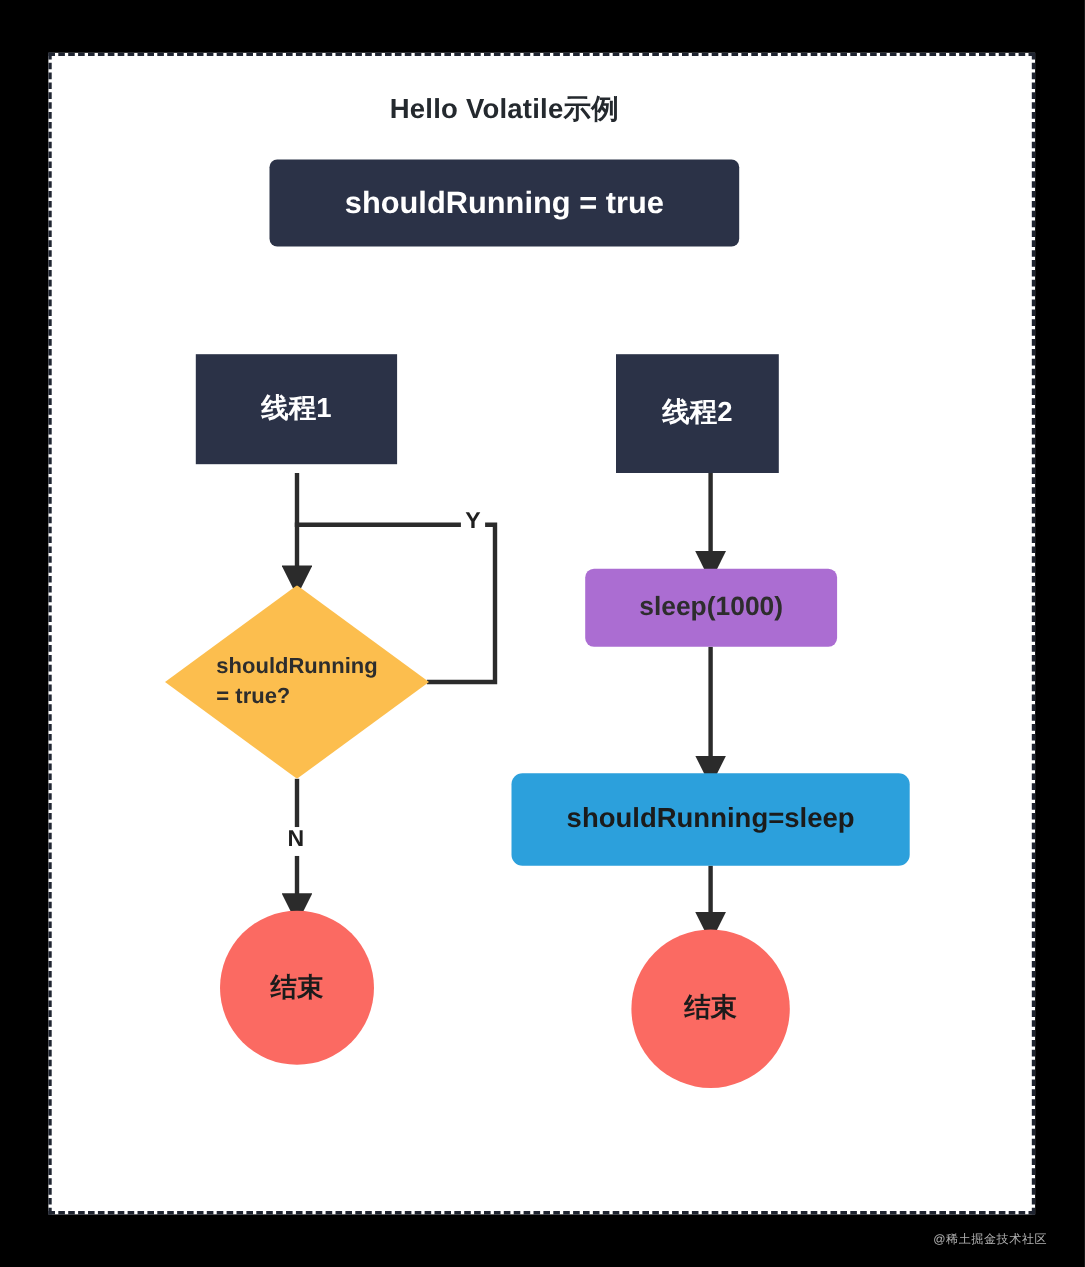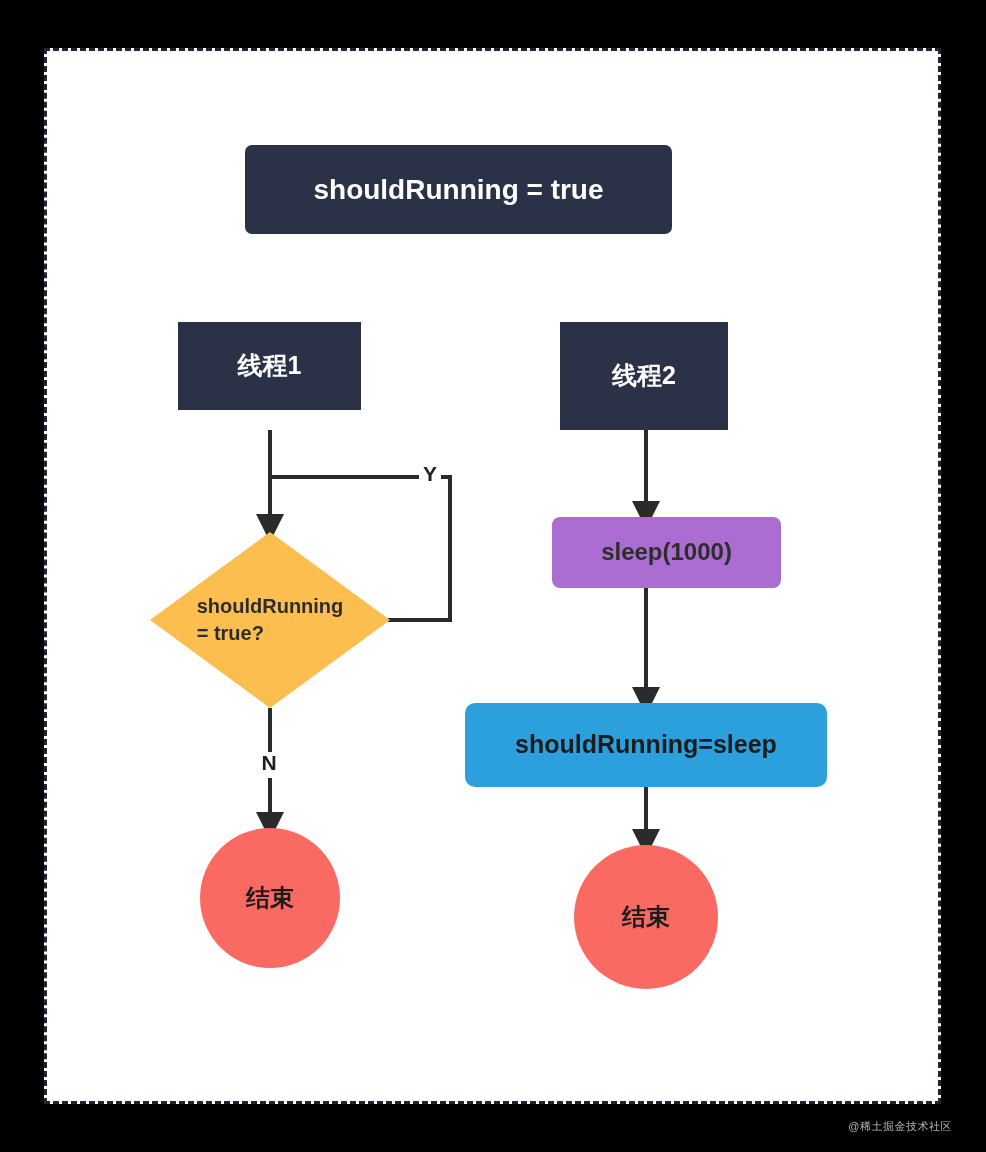--- a/index.html
+++ b/index.html
@@ -63,37 +63,37 @@
     text-align: center;
     font-size: 25px;
     font-weight: bold;
     color: #24292e;
     letter-spacing: 0.2px;
   }
 
   
   #start-box {
     left: 245px; top: 145px;
-    width: 427px; height: 89px;
+    width: 427px; height: 79px;
     background: #2b3247;
     color: #ffffff;
     font-size: 28px;
     border-radius: 7px;
   }
   #thread1-box {
     left: 178px; top: 322px;
-    width: 183px; height: 88px;
+    width: 183px; height: 100px;
     background: #2b3247;
     color: #ffffff;
     font-size: 25px;
     border-radius: 0px;
   }
   #thread2-box {
     left: 560px; top: 322px;
-    width: 168px; height: 108px;
+    width: 148px; height: 108px;
     background: #2b3247;
     color: #ffffff;
     font-size: 25px;
     border-radius: 0px;
   }
 
   
   #decision-wrap {
     position: absolute;
     left: 150px; top: 532px;
@@ -121,21 +121,20 @@
   }
 
   
   #sleep-box {
     left: 532px; top: 517px;
     width: 229px; height: 71px;
     background: #ab6dd2;
     color: #2d2d2d;
     font-size: 24px;
     border-radius: 8px;
-    margin-left: 20px;
   }
   #set-false-box {
     left: 465px; top: 703px;
     width: 362px; height: 84px;
     background: #2ca0dc;
     color: #1b1b1b;
     font-size: 25px;
     border-radius: 10px;
   }
 
@@ -221,20 +220,21 @@
 
     <g>
       <line x1="646" y1="588" x2="646" y2="701" stroke="#2b2b2b" stroke-width="4" marker-end="url(#arrow)"></line>
     </g>
 
     <g>
       <line x1="646" y1="787" x2="646" y2="843" stroke="#2b2b2b" stroke-width="4" marker-end="url(#arrow)"></line>
     </g>
   </svg>
 
+  <div id="title">Hello Volatile示例</div>
 
   <div class="node" id="start-box">shouldRunning = true</div>
 
   <div class="node" id="thread1-box">线程1</div>
 
   <div class="node" id="thread2-box">线程2</div>
 
   <div id="decision-wrap">
     <div id="decision-shape"></div>
     <div id="decision-label">shouldRunning

